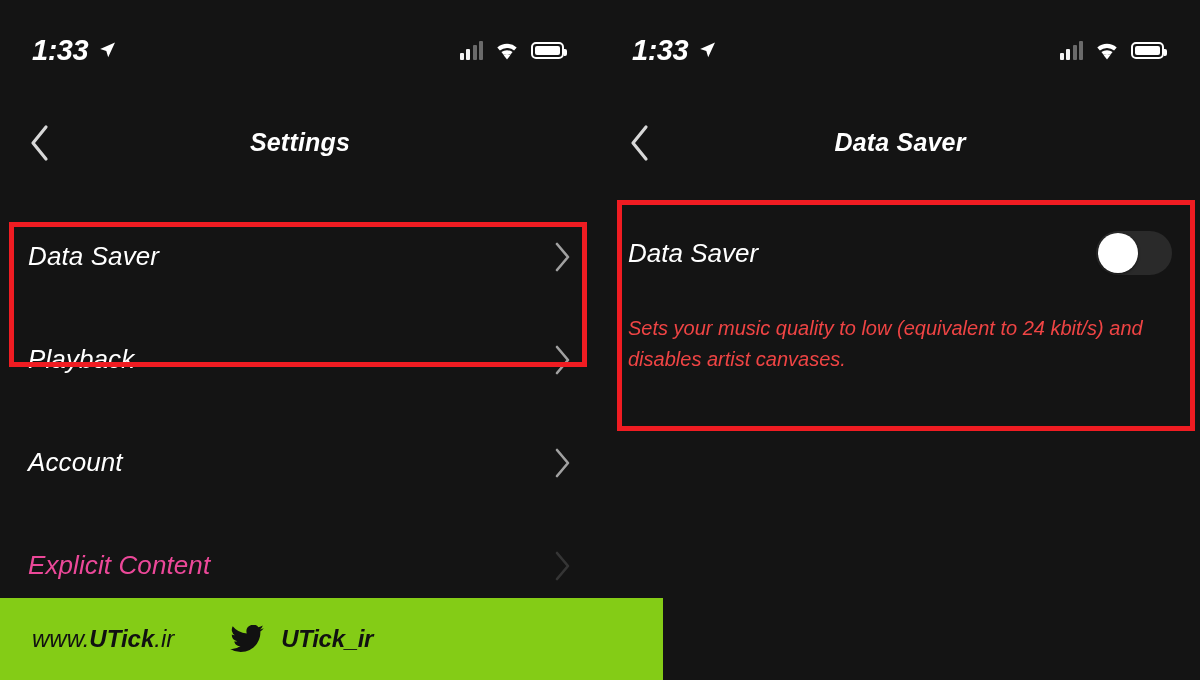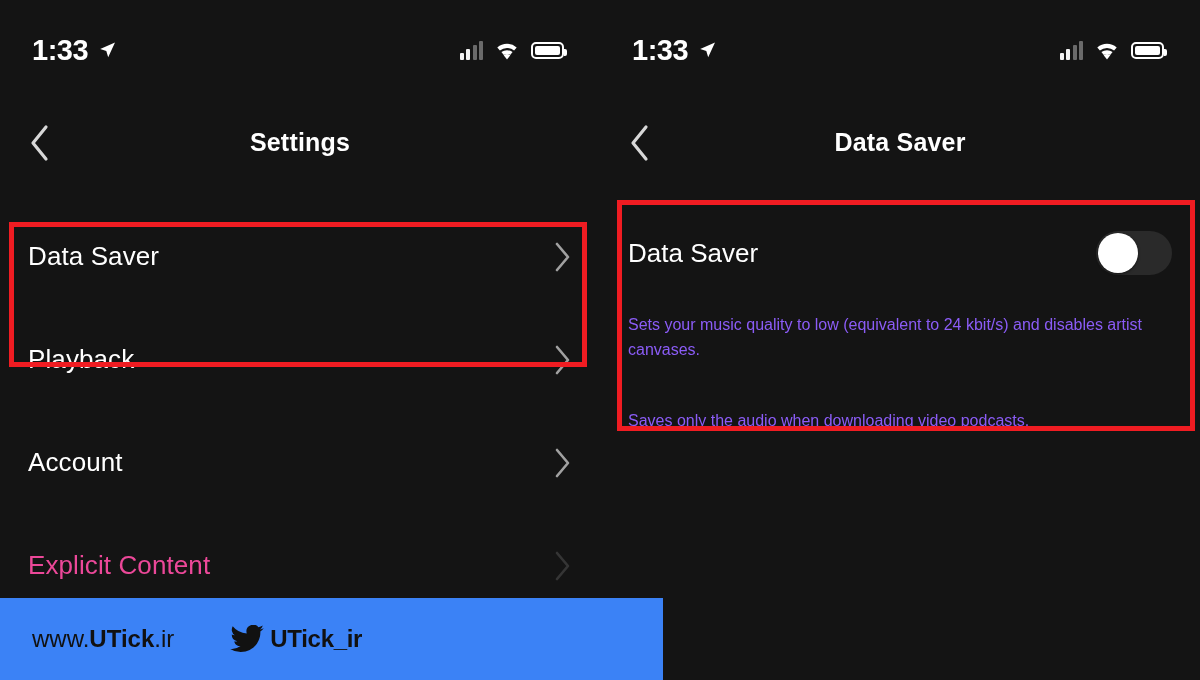--- a/index.html
+++ b/index.html
@@ -7,20 +7,21 @@
   html, body {
     width:1200px; height:680px;
     background:#0d0d0d;
     font-family:"Liberation Sans", sans-serif;
     overflow:hidden;
   }
   .stage {
     position:relative;
     width:1200px; height:680px;
     background:#121212;
+    font-style:italic;
   }
 
   
   .panel {
     position:absolute;
     top:0;
     width:600px; height:680px;
     background:#141414;
     overflow:hidden;
   }
@@ -142,22 +143,22 @@
   }
   .switch .knob {
     position:absolute;
     top:2px; left:2px;
     width:40px; height:40px;
     border-radius:50%;
     background:#ffffff;
     box-shadow:0 1px 3px rgba(0,0,0,0.55);
   }
   .toggle-desc {
-    color:#8b5cf6;
-    font-size:16px;
+    color:#ef4444;
+    font-size:20px;
     line-height:1.55;
     font-weight:400;
     padding-top:14px;
     padding-bottom:10px;
     max-width:520px;
   }
   .gap-1 { height:22px; }
 
   
   .hl-box {
@@ -167,38 +168,38 @@
     box-sizing:border-box;
   }
   #hl-left  { left:9px;   top:222px; width:578px; height:145px; }
   #hl-right { left:617px; top:200px; width:578px; height:231px; }
 
   
   .watermark {
     position:absolute;
     left:0; bottom:0;
     width:663px; height:82px;
-    background:#3b82f6;
+    background:#84cc16;
     display:flex;
     align-items:center;
     gap:56px;
     padding-left:32px;
   }
   .wm-item {
     display:flex;
     align-items:center;
     gap:6px;
     color:#111111;
     font-size:24px;
     line-height:1;
     white-space:nowrap;
   }
   .wm-site { font-weight:400; }
   .wm-site b { font-weight:700; }
-  .wm-handle { font-weight:700; letter-spacing:-0.3px; }
+  .wm-handle { font-weight:700; letter-spacing:-0.3px;margin-left:11px; }
 </style>
 </head>
 <body>
 
 <div class="stage">
 
   <div class="panel panel-left">
 
     <div class="statusbar">
       <div class="sb-left">
@@ -310,21 +311,20 @@
       <div class="toggle-row">
         <span class="toggle-label">Data Saver</span>
         <span class="switch">
             <span class="knob"></span>
           </span>
       </div>
       <p class="toggle-desc">Sets your music quality to low (equivalent to 24 kbit/s) and disables artist canvases.</p>
 
       <div class="gap-1"></div>
 
-      <p class="toggle-desc">Saves only the audio when downloading video podcasts.</p>
 
     </div>
   </div>
 
   <div class="hl-box" id="hl-left"></div>
   <div class="hl-box" id="hl-right"></div>
 
   <div class="watermark">
 
     <span class="wm-item">

